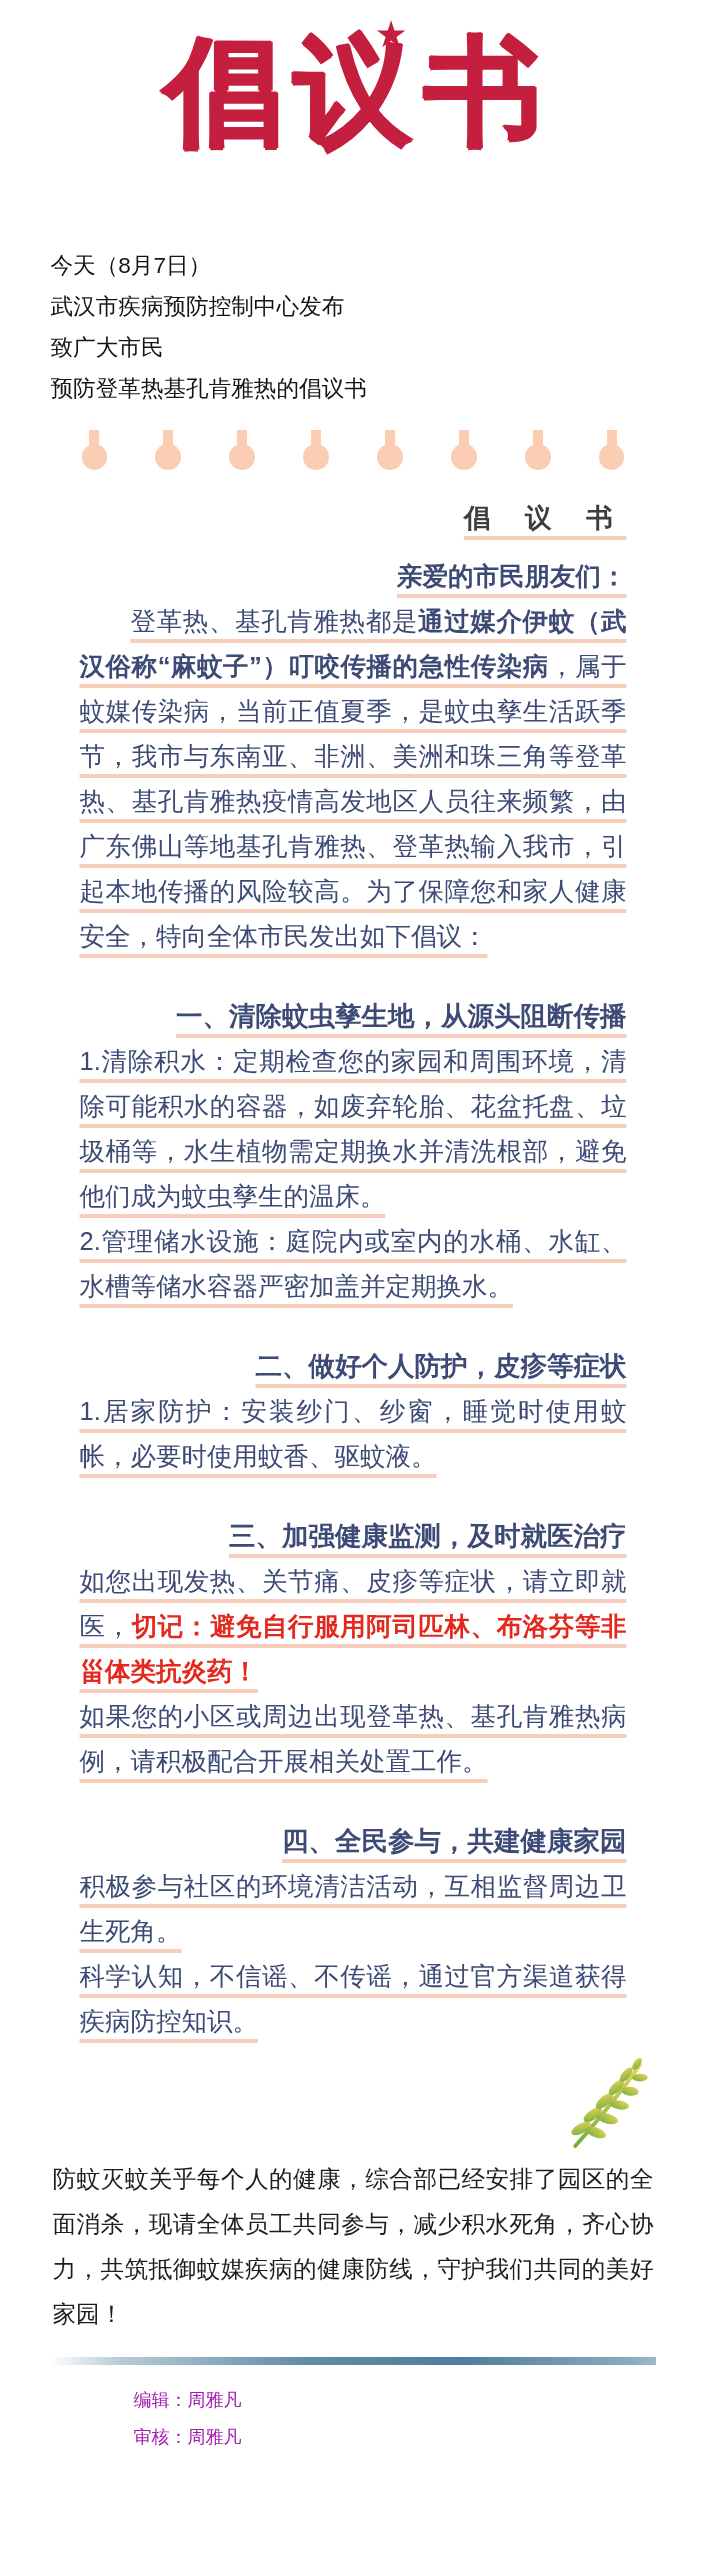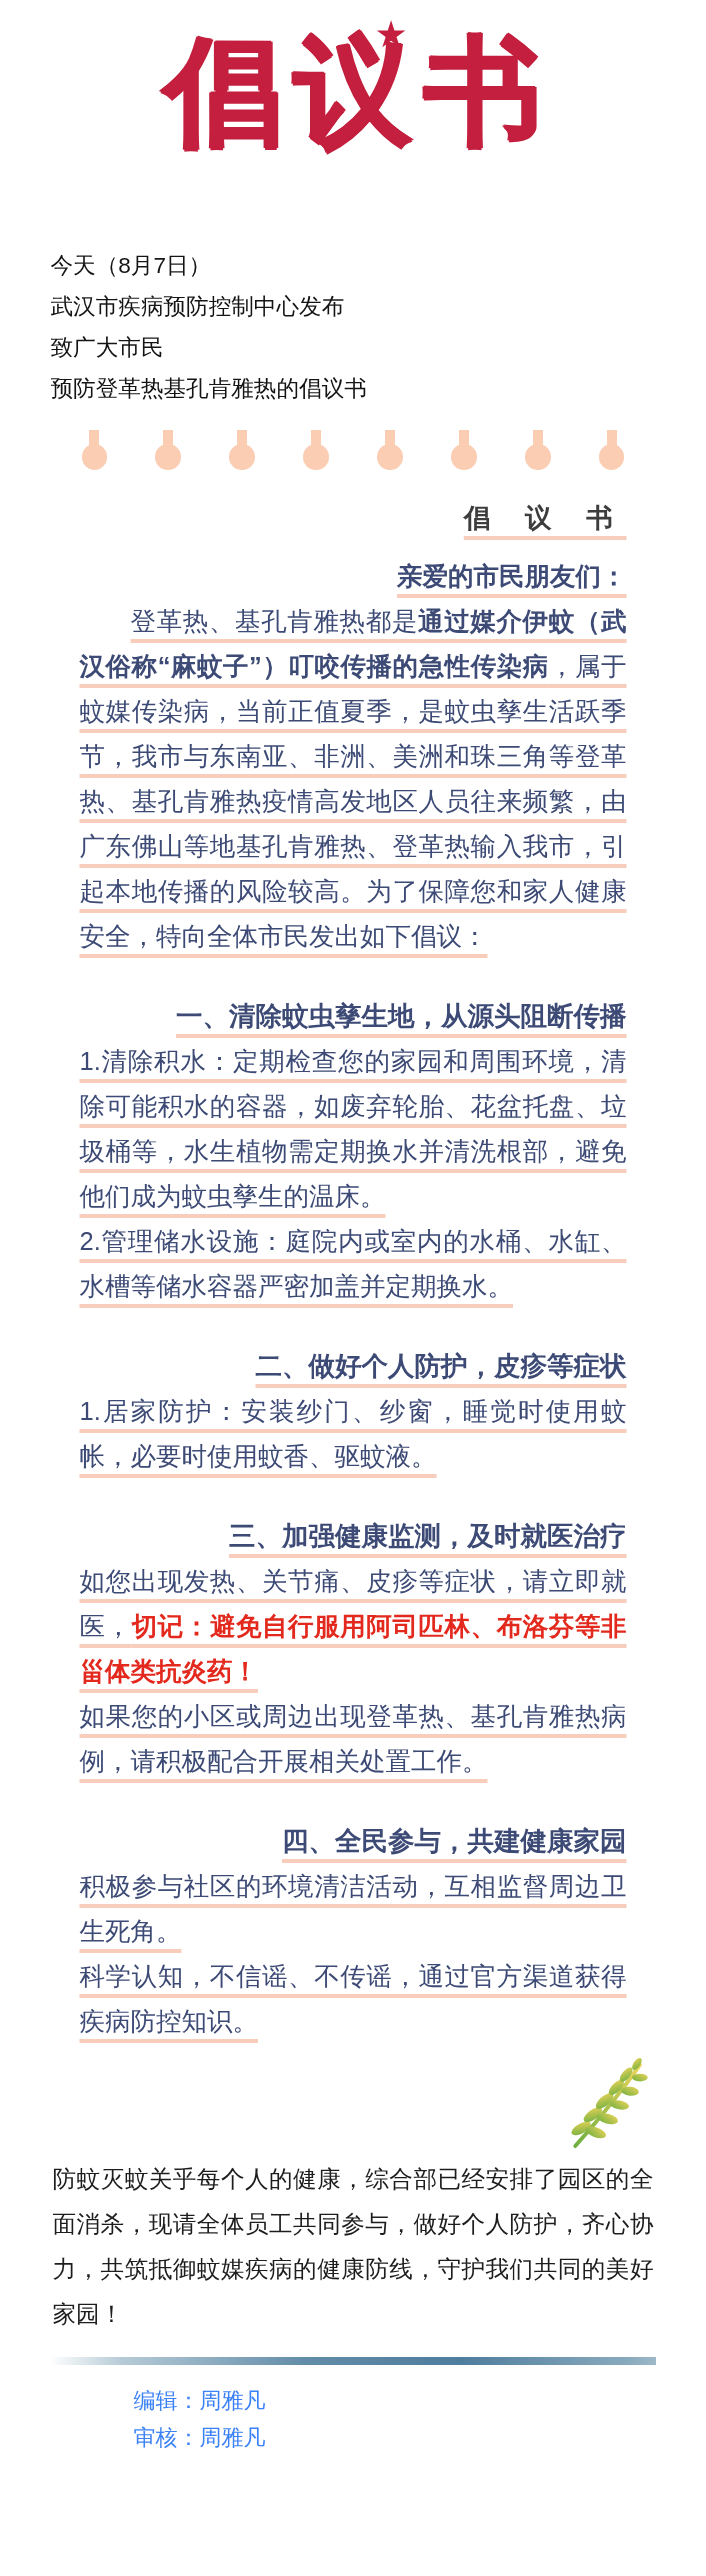--- a/index.html
+++ b/index.html
@@ -52,21 +52,21 @@
   .seg-red{font-weight:700;color:#e3291d;}
   
   .leaf-wrap{margin:13.7px 5.9px 0 0;text-align:right;height:92px;}
   
   .closing{margin:7.9px 2px 0;font-size:23.6px;line-height:45px;color:#1d1d1d;text-align:justify;}
   
   .divider{
     margin-top:19.6px;height:7.9px;width:707px;
     background:linear-gradient(90deg,#fdfefe 0%,#b6cbd7 10%,#628ca8 36%,#4f7d9d 58%,#8aabbe 82%,#d8e3ea 96%,#ffffff 100%);
   }
-  .footer{margin:17.7px 0 0 83px;font-size:22px;line-height:37px;color:#3b82f6;}
+  .footer{margin:17.7px 0 0 83px;font-size:18px;line-height:37px;color:#a21caf;}
 </style>
 </head>
 <body>
 
 <div class="page">
 
   <header class="banner">
     <div class="banner-title">倡议书</div>
     <span class="banner-star">★</span>
   </header>
@@ -150,21 +150,21 @@
         <ellipse cx="49" cy="49" rx="10" ry="4.5" transform="rotate(10 49 49)"></ellipse>
         <ellipse cx="46" cy="31" rx="10" ry="4.5" transform="rotate(-45 46 31)"></ellipse>
         <ellipse cx="60" cy="35" rx="9" ry="4.5" transform="rotate(5 60 35)"></ellipse>
         <ellipse cx="56" cy="18" rx="9" ry="4" transform="rotate(-50 56 18)"></ellipse>
         <ellipse cx="70" cy="21" rx="8" ry="4" transform="rotate(0 70 21)"></ellipse>
         <ellipse cx="67" cy="7" rx="7" ry="3.5" transform="rotate(-55 67 7)"></ellipse>
       </g>
     </svg>
   </div>
 
-  <p class="closing">防蚊灭蚊关乎每个人的健康，综合部已经安排了园区的全面消杀，现请全体员工共同参与，做好个人防护，齐心协力，共筑抵御蚊媒疾病的健康防线，守护我们共同的美好家园！</p>
+  <p class="closing">防蚊灭蚊关乎每个人的健康，综合部已经安排了园区的全面消杀，现请全体员工共同参与，减少积水死角，齐心协力，共筑抵御蚊媒疾病的健康防线，守护我们共同的美好家园！</p>
 
   <div class="divider"></div>
 
   <div class="footer">
     <div>编辑：周雅凡</div>
     <div>审核：周雅凡</div>
   </div>
 
 </div>
 

